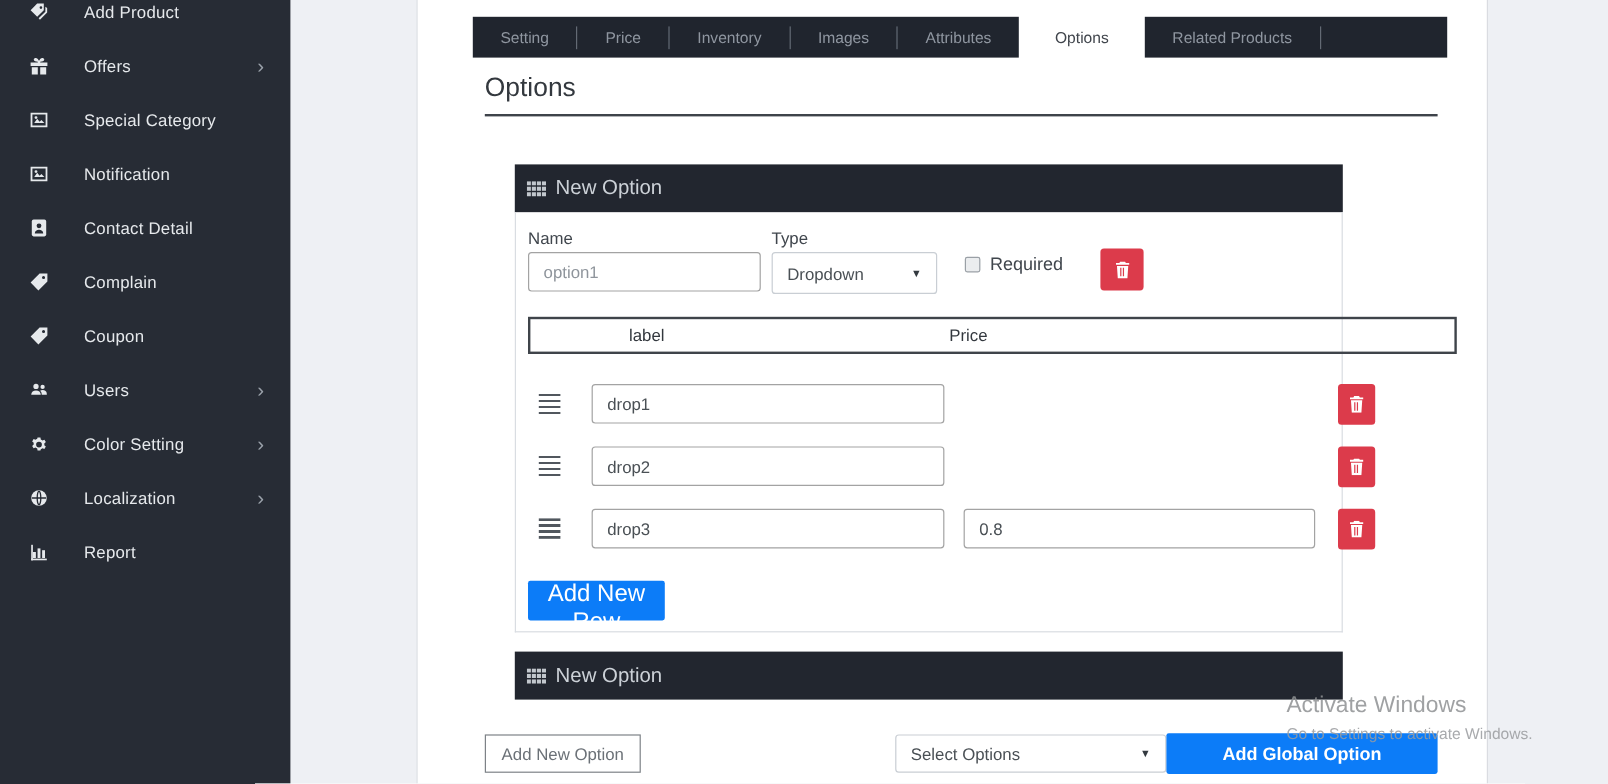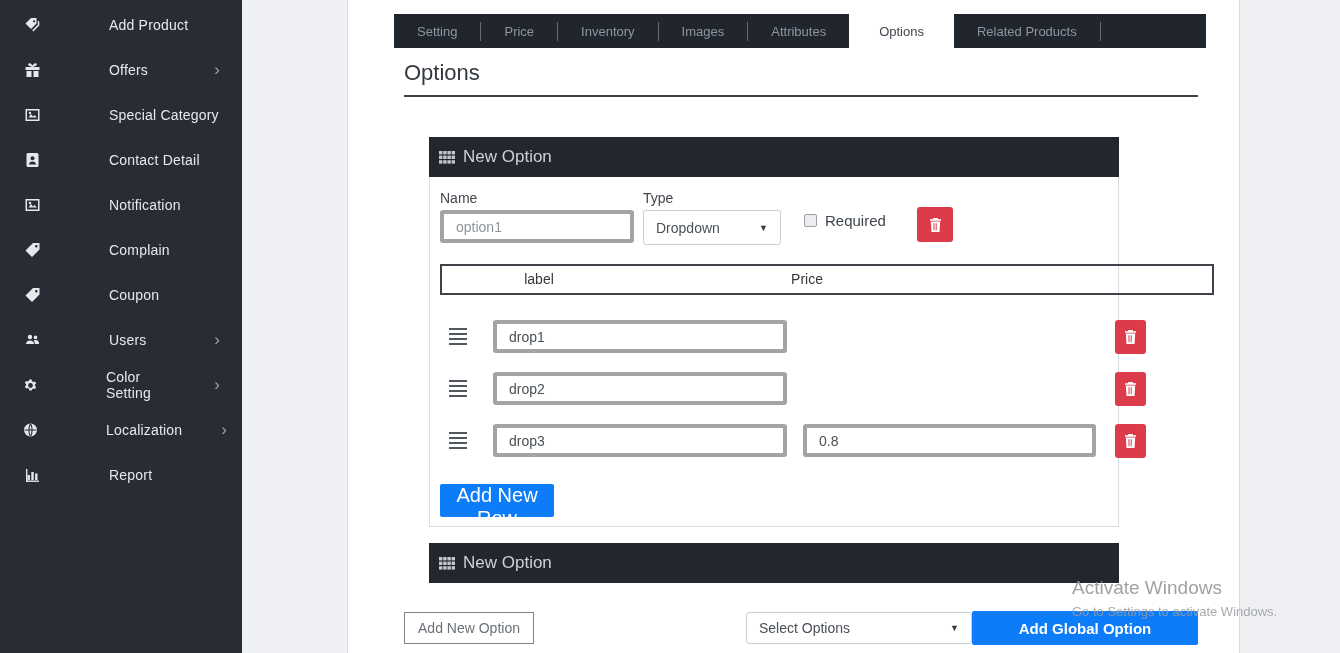--- a/index.html
+++ b/index.html
@@ -7,22 +7,22 @@
   body {
     font-family:"Liberation Sans","DejaVu Sans",sans-serif;
     background:#eef0f4; position:relative; color:#3c4248;
   }
   
   .sidebar {
     position:absolute; left:0; top:0; width:242px; height:653px;
     background:#272c35; padding-top:2px;
   }
   .side-item {
-    height:45px; display:flex; align-items:center; cursor:pointer;
-    color:#e6e9ec; font-size:14px;gap:39px;
+    height:45px; display:flex; align-items:flex-start; cursor:pointer;
+    color:#e6e9ec; font-size:14px;
   }
   .side-item .s-icon { width:20px; margin-left:22px; display:flex; justify-content:center; }
   .side-item .s-icon svg { width:17px; height:16px; }
   .side-item .s-label { margin-left:28px; letter-spacing:.2px; }
   .side-item .s-chevron {
     margin-left:auto; margin-right:22px; color:#9aa1aa; font-size:17px; line-height:1;
   }
   
   .card {
     position:absolute; left:347px; top:0; width:893px; height:653px;
@@ -47,21 +47,21 @@
   
   .panel { position:absolute; left:56px; width:690px;margin-left:25px; }
   .panel-header {
     height:40px; background:#22262f; display:flex; align-items:center;
     color:#ccd1d7; font-size:17px; padding-left:10px;
   }
   .panel-header svg { width:16px; height:13px; margin-right:8px; }
   .panel-body { background:#fff; border:1px solid #d9dde2; border-top:none; height:350px; position:relative; }
   .field-label { position:absolute; font-size:14px; color:#40464d; }
   .text-input {
-    position:absolute; height:33px; border:4px solid #a3a3a3; border-radius:3px;
+    position:absolute; height:33px; border:1px solid #a3a3a3; border-radius:3px;
     font-size:14px; color:#4a5055; padding:0 12px; outline:none;
     font-family:"Liberation Sans",sans-serif; background:#fff;
   }
   .text-input.placeholder-look { color:#8f959c; }
   .fake-select {
     position:absolute; border:1px solid #c9ced4; border-radius:3px; background:#fff;
     display:flex; align-items:center; font-size:14px; color:#4a5055;
     padding:0 12px; cursor:pointer;
   }
   .fake-select .caret { margin-left:auto; font-size:9px; color:#343a40; }
@@ -125,36 +125,36 @@
     <span class="s-icon">
       <svg viewBox="0 0 16 16" fill="#e6e9ec">
           <path d="M1 2h14v12H1V2zm1.5 1.5v9h11v-9h-11zM4 10.5 6.5 7l2 2.5L10 8l2.5 2.5H4zM5.5 4.8a1.2 1.2 0 1 1 0 2.4 1.2 1.2 0 0 1 0-2.4z"></path>
         </svg>
     </span>
     <span class="s-label">Special Category</span>
   </div>
 
   <div class="side-item">
     <span class="s-icon">
+      <svg viewBox="0 0 16 16" fill="#e6e9ec">
+          <path d="M1 2h14v12H1V2zm1.5 1.5v9h11v-9h-11zM4 10.5 6.5 7l2 2.5L10 8l2.5 2.5H4zM5.5 4.8a1.2 1.2 0 1 1 0 2.4 1.2 1.2 0 0 1 0-2.4z"></path>
+        </svg>
+    </span>
+    <span class="s-label">Notification</span>
+  </div>
+
+  <div class="side-item">
+    <span class="s-icon">
       <svg viewBox="0 0 16 16">
           <rect x="2" y="1" width="12" height="14" rx="1.5" fill="#e6e9ec"></rect>
           <circle cx="8" cy="6.2" r="2" fill="#272c35"></circle>
           <path d="M4.5 12.5c0-2 1.6-3 3.5-3s3.5 1 3.5 3h-7z" fill="#272c35"></path>
         </svg>
     </span>
     <span class="s-label">Contact Detail</span>
-  </div>
-
-  <div class="side-item">
-    <span class="s-icon">
-      <svg viewBox="0 0 16 16" fill="#e6e9ec">
-          <path d="M1 2h14v12H1V2zm1.5 1.5v9h11v-9h-11zM4 10.5 6.5 7l2 2.5L10 8l2.5 2.5H4zM5.5 4.8a1.2 1.2 0 1 1 0 2.4 1.2 1.2 0 0 1 0-2.4z"></path>
-        </svg>
-    </span>
-    <span class="s-label">Notification</span>
   </div>
 
   <div class="side-item">
     <span class="s-icon">
       <svg viewBox="0 0 16 16" fill="#e6e9ec">
           <path d="M1 8.5 8.5 1H15v6.5L7.5 15 1 8.5zM11.8 2.9a1.3 1.3 0 1 0 .01 2.61 1.3 1.3 0 0 0-.01-2.61z"></path>
         </svg>
     </span>
     <span class="s-label">Complain</span>
   </div>

